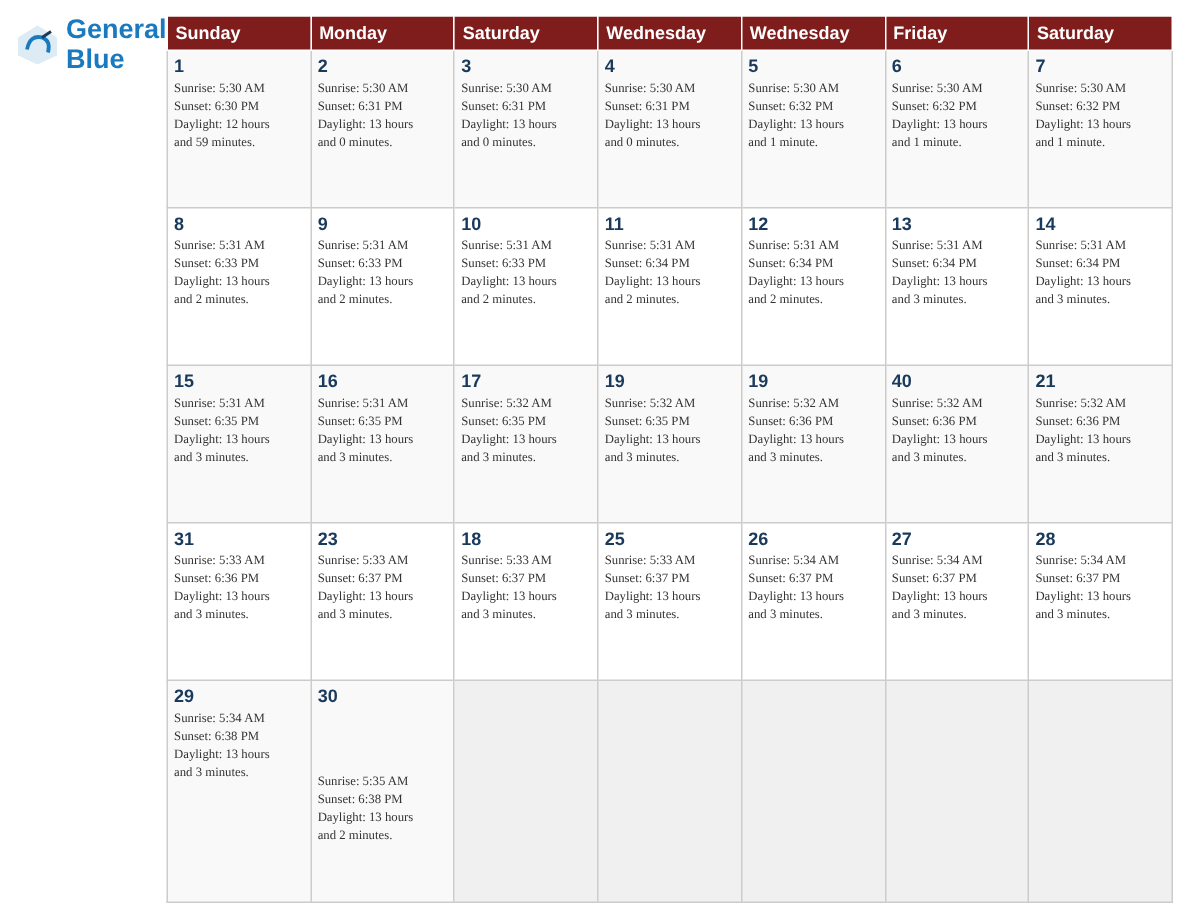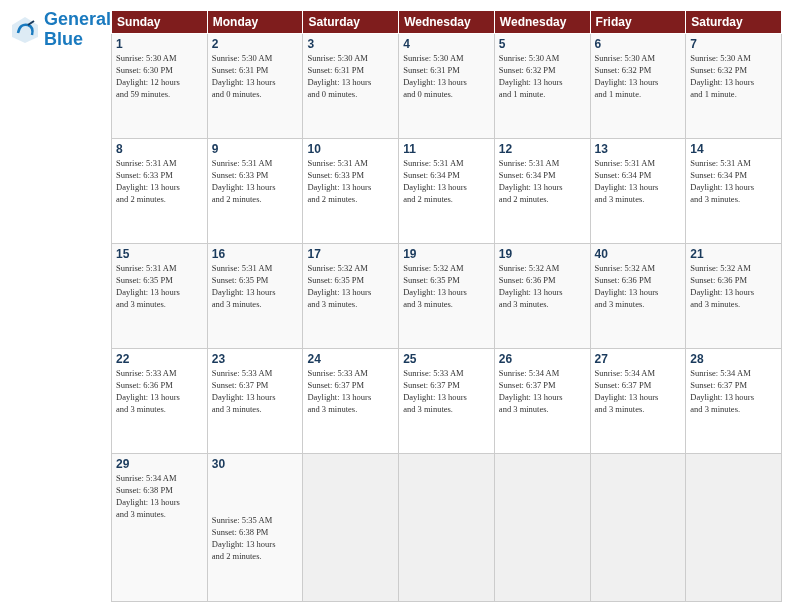--- a/index.html
+++ b/index.html
@@ -283,35 +283,35 @@
           <td>
             <span class="day-number">21</span>
             <div class="day-info" style="white-space: pre-line;">Sunrise: 5:32 AM
 Sunset: 6:36 PM
 Daylight: 13 hours
 and 3 minutes.</div>
           </td>
         </tr>
         <tr>
           <td>
-            <span class="day-number">22</span>
+            <span class="day-number">31</span>
             <div class="day-info" style="white-space: pre-line;">Sunrise: 5:33 AM
 Sunset: 6:36 PM
 Daylight: 13 hours
 and 3 minutes.</div>
           </td>
           <td>
             <span class="day-number">23</span>
             <div class="day-info" style="white-space: pre-line;">Sunrise: 5:33 AM
 Sunset: 6:37 PM
 Daylight: 13 hours
 and 3 minutes.</div>
           </td>
           <td>
-            <span class="day-number">24</span>
+            <span class="day-number">18</span>
             <div class="day-info" style="white-space: pre-line;">Sunrise: 5:33 AM
 Sunset: 6:37 PM
 Daylight: 13 hours
 and 3 minutes.</div>
           </td>
           <td>
             <span class="day-number">25</span>
             <div class="day-info" style="white-space: pre-line;">Sunrise: 5:33 AM
 Sunset: 6:37 PM
 Daylight: 13 hours

